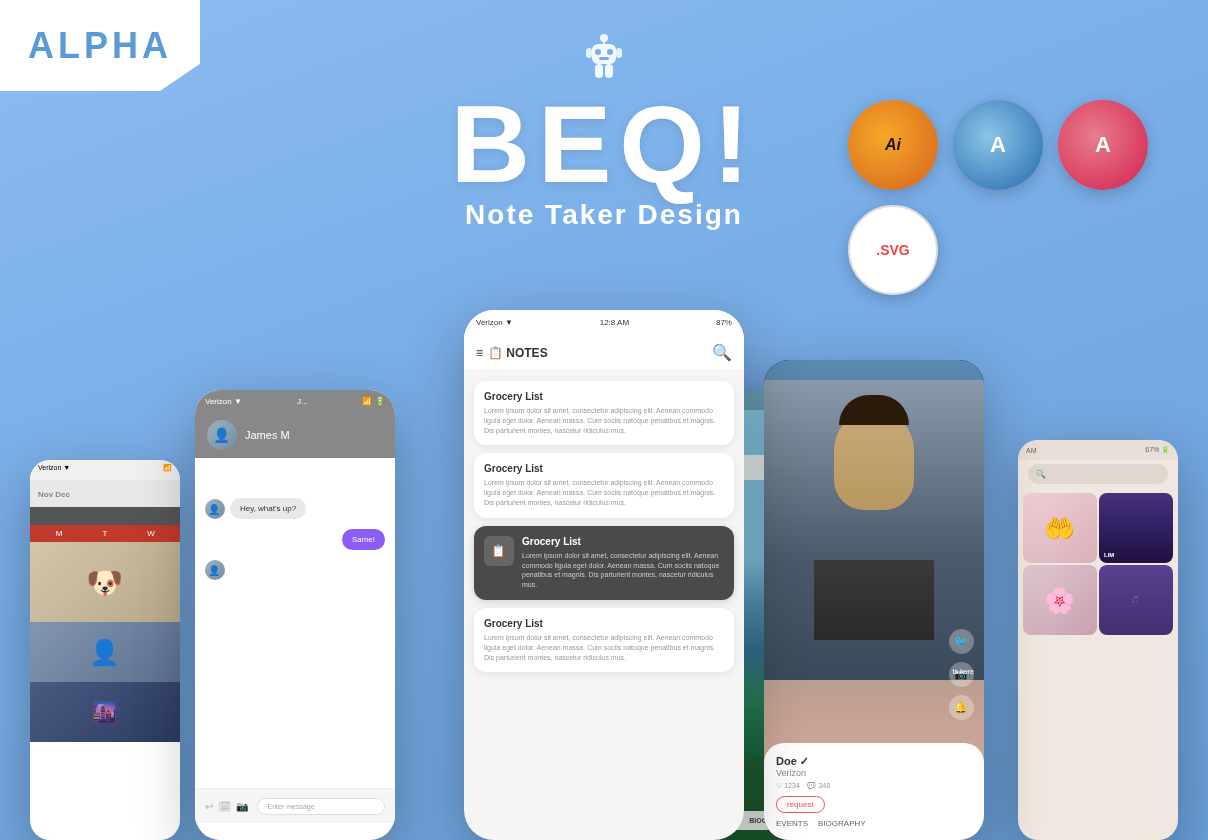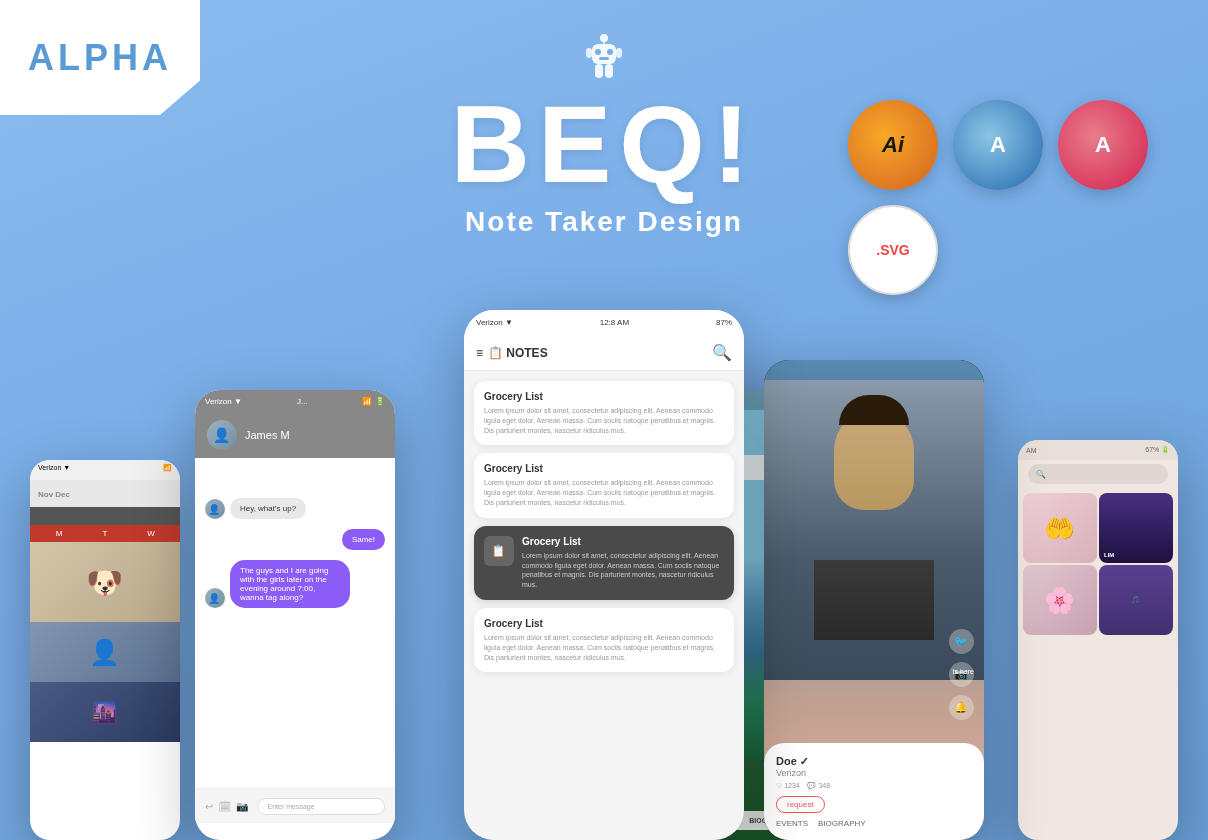--- a/index.html
+++ b/index.html
@@ -18,21 +18,21 @@
       position: relative;
       overflow: hidden;
     }
 
     
     .alpha-badge {
       position: absolute;
       top: 0;
       left: 0;
       width: 200px;
-      height: 115px;
+      height: 91px;
       background: white;
       display: flex;
       align-items: center;
       justify-content: center;
       clip-path: polygon(0 0, 100% 0, 100% 70%, 80% 100%, 0 100%);
     }
     .alpha-text {
       font-size: 36px;
       font-weight: 900;
       color: #5b9bd5;
@@ -54,21 +54,21 @@
       color: white;
       letter-spacing: 8px;
       line-height: 1;
       text-shadow: 0 2px 10px rgba(0,0,0,0.1);
     }
     .brand-subtitle {
       font-size: 28px;
       font-weight: 700;
       color: white;
       letter-spacing: 2px;
-      margin-top: 7px;
+      margin-top: 0;
     }
 
     
     .software-icons {
       position: absolute;
       top: 100px;
       right: 60px;
       display: grid;
       grid-template-columns: repeat(3, 90px);
       grid-template-rows: repeat(2, 90px);
@@ -622,21 +622,21 @@
         <rect x="16" y="34" width="8" height="14" rx="4" fill="white" opacity="0.9"></rect>
         <rect x="26" y="34" width="8" height="14" rx="4" fill="white" opacity="0.9"></rect>
       </svg>
     </span>
     <div class="brand-title">BEQ!</div>
     <div class="brand-subtitle">Note Taker Design</div>
   </div>
 
   <div class="software-icons">
     <div class="sw-icon sw-ai">
-      <span style="font-size:22px; font-weight:900; font-style:italic; color:#1a1a00;">Ai</span>
+      <span style="font-size:16px; font-weight:900; font-style:italic; color:#1a1a00;">Ai</span>
     </div>
     <div class="sw-icon sw-affinity">
       <span style="font-size:22px; font-weight:900;">A</span>
     </div>
     <div class="sw-icon sw-affinity-photo">
       <span style="font-size:22px; font-weight:900;">A</span>
     </div>
     <div class="sw-icon sw-svg">
       <span style="font-size:14px; font-weight:900; color:#ef4444;">.SVG</span>
     </div>
@@ -679,21 +679,20 @@
         <div style="height:20px;"></div>
         <div class="bubble-received">
           <div class="bubble-avatar">👤</div>
           <div class="bubble-text bubble-gray">Hey, what's up?</div>
         </div>
         <div class="bubble-sent">
           <div class="bubble-text bubble-blue">Same!</div>
         </div>
         <div class="bubble-received">
           <div class="bubble-avatar">👤</div>
-          <div class="bubble-text bubble-blue">The guys and I are going with the girls later on the evening around 7:00, wanna tag along?</div>
         </div>
       </div>
       <div class="chat-input">
         <div class="chat-icons">
           <span>↩</span>
           <span>🗓</span>
           <span>📷</span>
         </div>
         <div class="chat-input-field">Enter message</div>
       </div>

